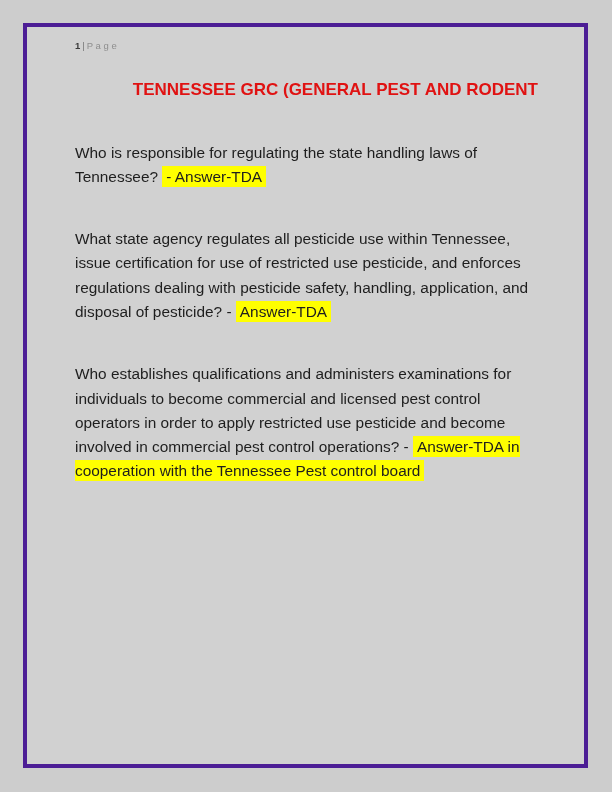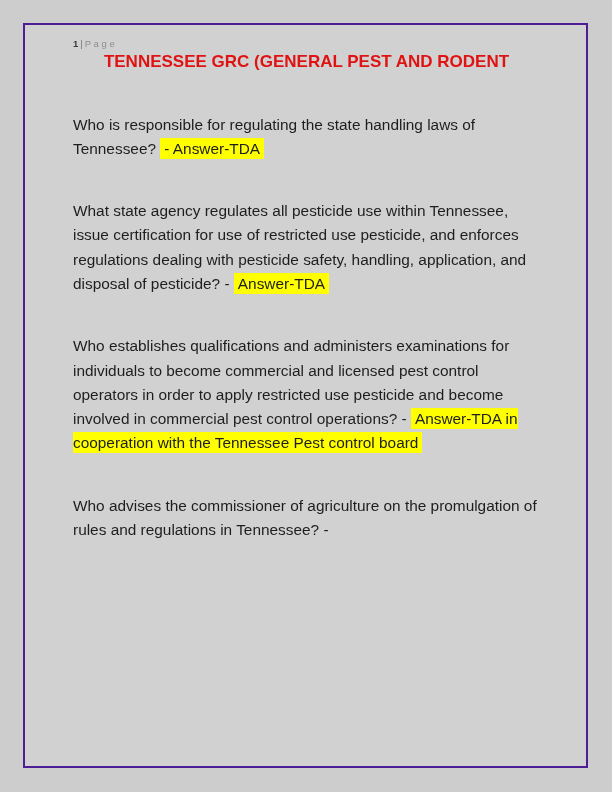--- a/index.html
+++ b/index.html
@@ -14,42 +14,43 @@
     position: relative;
     font-family: "Liberation Sans", sans-serif;
   }
   .page {
     position: absolute;
     left: 23px;
     top: 23px;
     width: 565px;
     height: 745px;
     box-sizing: border-box;
-    border: 2px solid #4c1d95;
+    border: 4px solid #4c1d95;
     background: #d1d1d1;
     padding: 13px 46px 0 48px;
   }
   .page-header {
     font-size: 9.5px;
     line-height: 12px;
     white-space: nowrap;
   }
   .pnum {
     font-weight: bold;
     color: #3a3a3a;
   }
   .psep {
     color: #767676;
     margin: 0 2px;
   }
   .plabel {
     color: #8e8e8e;
   }
   .doc-title {
-    text-align: center;
+    margin-top: 26px;
+    text-align: right;
     color: #e01212;
     font-weight: bold;
     font-size: 17px;
     line-height: 24.5px;
   }
   .qa {
     margin: 38px 0 0 0;
     font-size: 15.4px;
     line-height: 24.3px;
     color: #1e1e1e;
@@ -69,15 +70,14 @@
   <div class="doc-title">
     <div class="title-line">TENNESSEE GRC (GENERAL PEST AND RODENT</div>
   </div>
 
   <p class="qa"><span class="q">Who is responsible for regulating the state handling laws of Tennessee? </span><span class="hl">- Answer-TDA</span></p>
 
   <p class="qa"><span class="q">What state agency regulates all pesticide use within Tennessee, issue certification for use of restricted use pesticide, and enforces regulations dealing with pesticide safety, handling, application, and disposal of pesticide? - </span><span class="hl">Answer-TDA</span></p>
 
   <p class="qa"><span class="q">Who establishes qualifications and administers examinations for individuals to become commercial and licensed pest control operators in order to apply restricted use pesticide and become involved in commercial pest control operations? - </span><span class="hl">Answer-TDA in cooperation with the Tennessee Pest control board</span></p>
 
-  <p class="qa"><span class="q">Who advises the commissioner of agriculture on the promulgation of rules and regulations in Tennessee? -</span></p>
 
 </div>
 
 </body></html>

